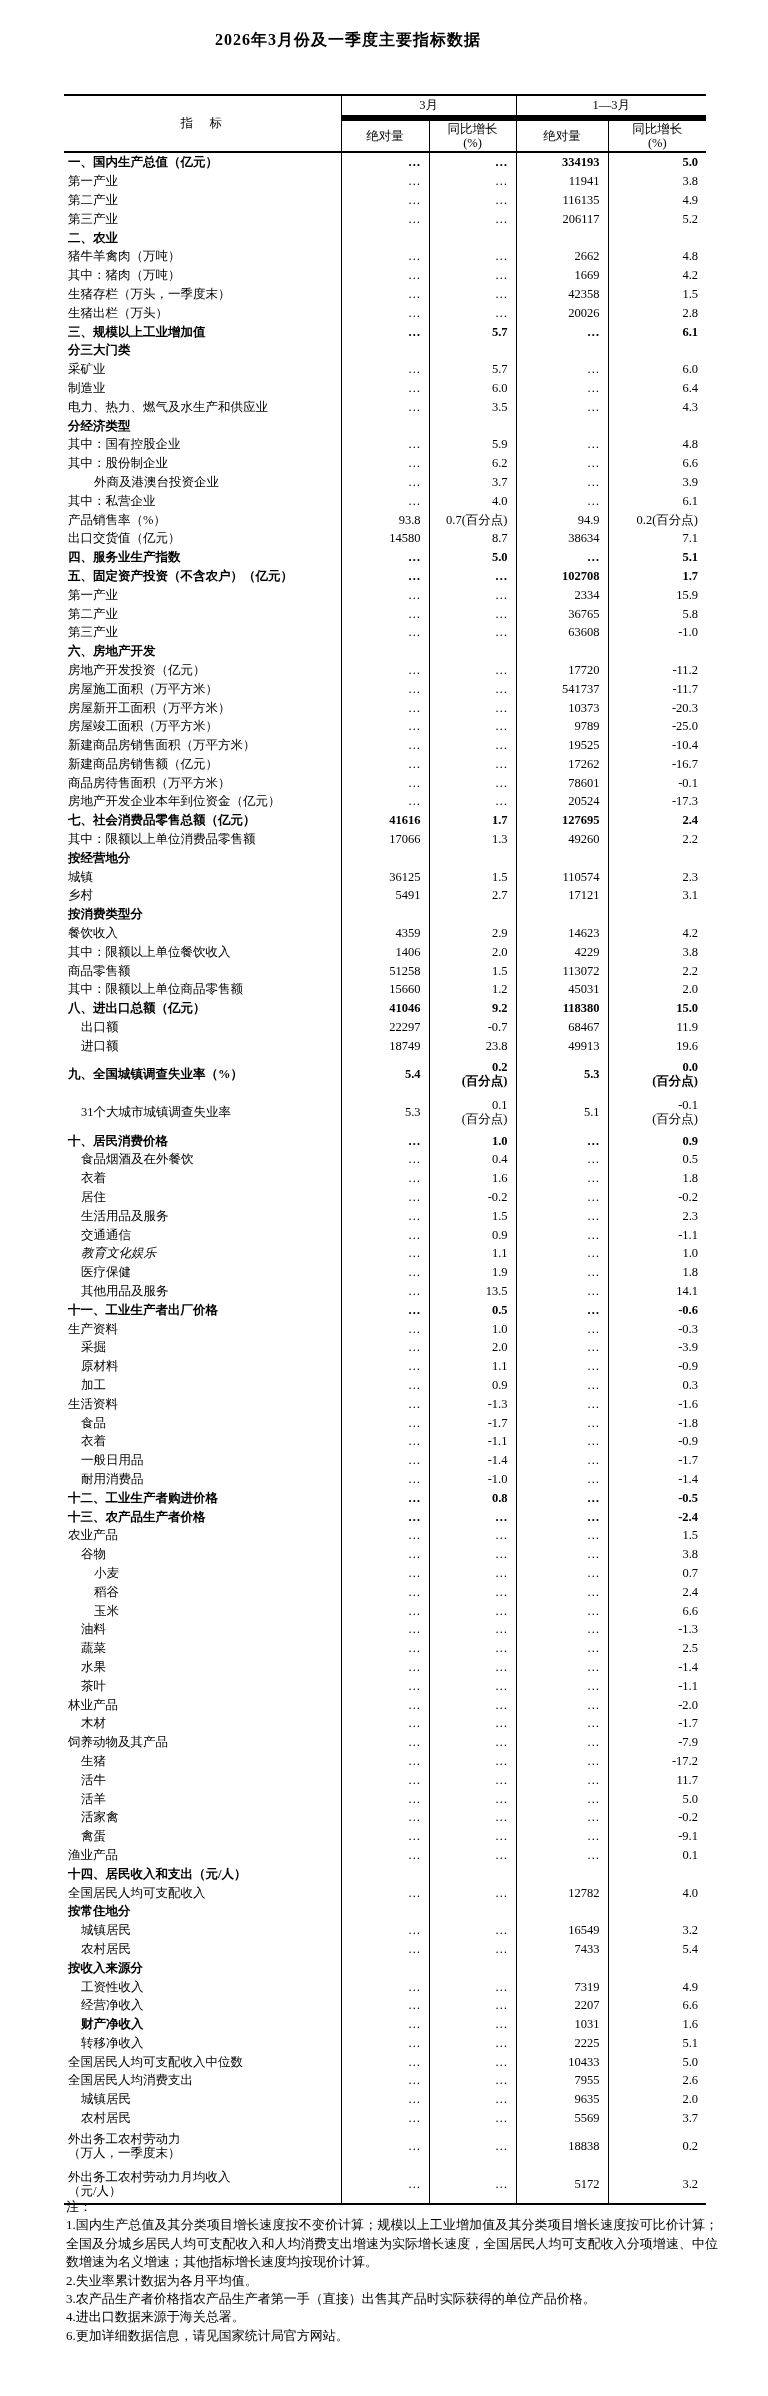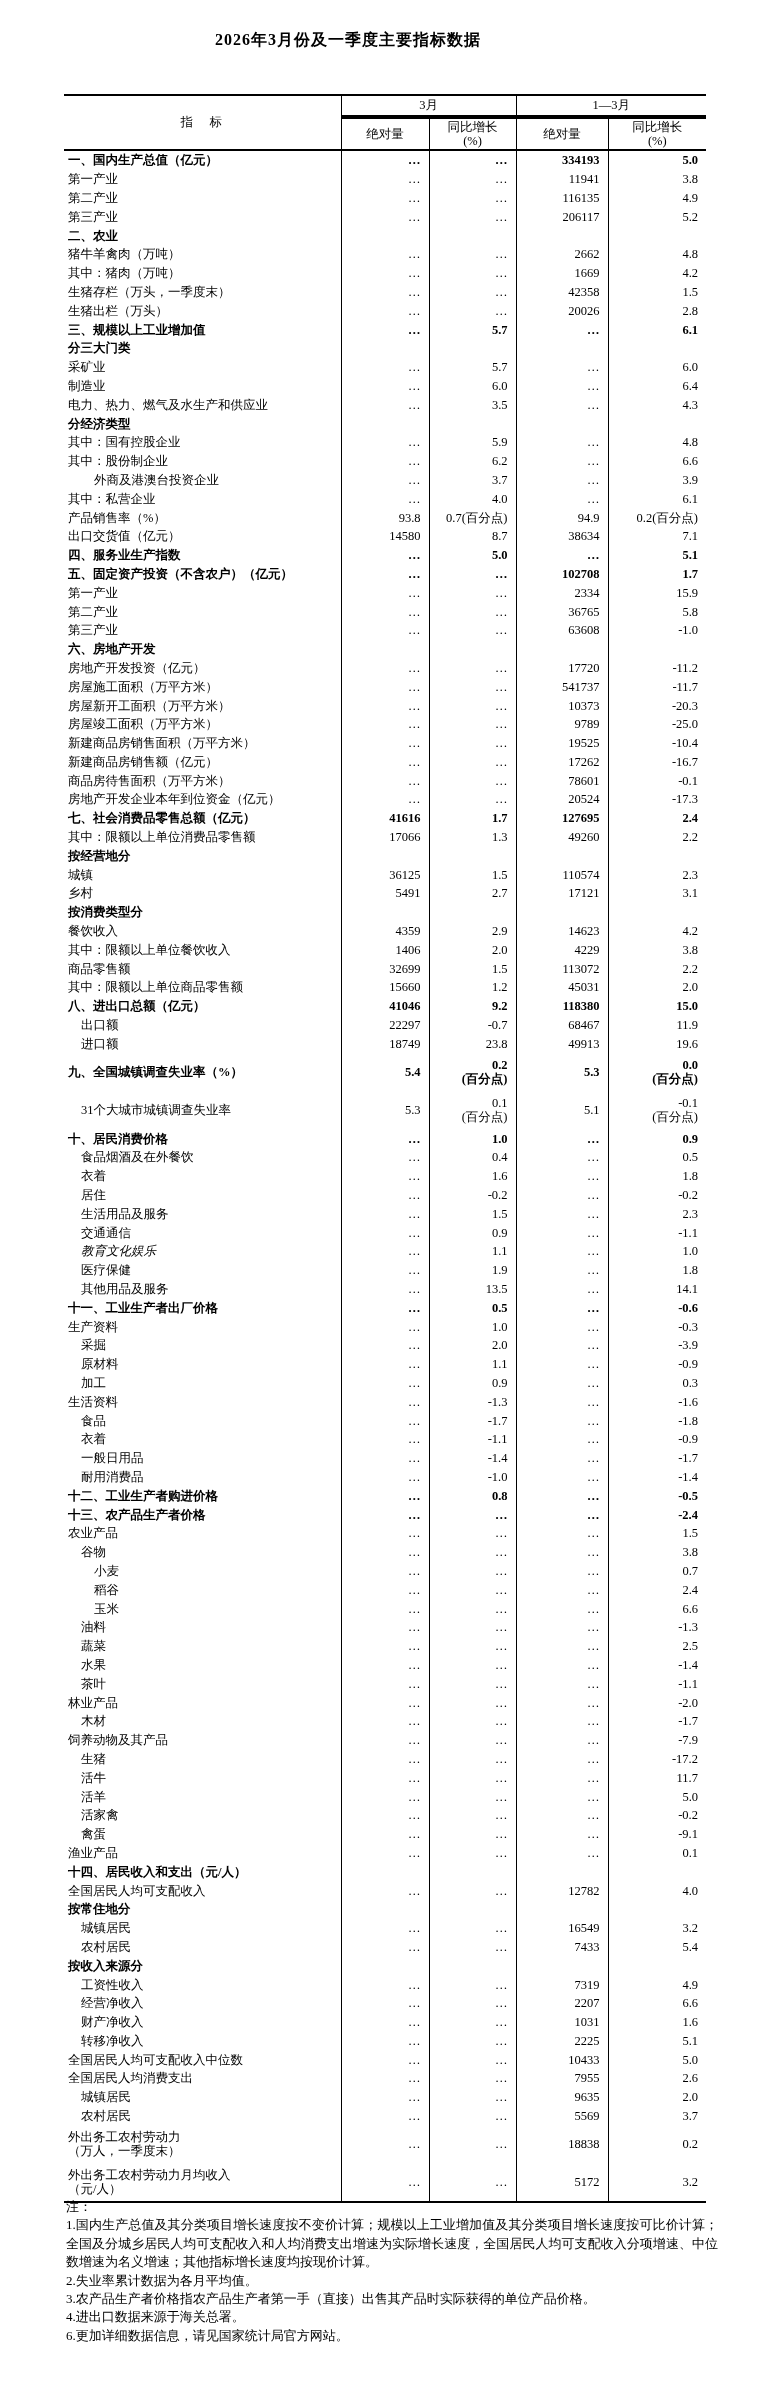--- a/index.html
+++ b/index.html
@@ -15,21 +15,21 @@
   .table-wrap{position:absolute;left:64px;top:94px;width:642px;}
   table.indicators{
     border-collapse:collapse;table-layout:fixed;width:642px;
     border-top:2.5px solid #000;border-bottom:2.5px solid #000;
     font-size:12.5px;
   }
   table.indicators th{font-weight:normal;text-align:center;vertical-align:middle;padding:0;}
   thead tr.group-row th{height:19px;font-size:12.5px;}
   thead tr.sub-row th{height:30px;line-height:14px;white-space:pre-line;border-bottom:2px solid #000;}
   th.indicator-head{border-bottom:2px solid #000;font-size:12.5px;letter-spacing:2px;margin-top:8px;}
-  thead th.grp{border-bottom:4px solid #000000;margin-top:28px;}
+  thead th.grp{border-bottom:6px solid #000000;margin-top:28px;}
   .bl{border-left:1px solid #000;}
   tbody td{
     height:18.8px;padding:0;vertical-align:middle;line-height:14px;
     white-space:pre-line;font-size:12.5px;
   }
   td.lab{text-align:left;padding-left:4px;}
   td.num{text-align:right;padding-right:8px;}
   tr.bold td{font-weight:bold;}
   tr.tall td{height:38px;}
   .notes{
@@ -364,21 +364,21 @@
         </tr>
         <tr>
           <td class="lab">其中：限额以上单位餐饮收入</td>
           <td class="num bl">1406</td>
           <td class="num bl">2.0</td>
           <td class="num bl">4229</td>
           <td class="num bl">3.8</td>
         </tr>
         <tr>
           <td class="lab">商品零售额</td>
-          <td class="num bl">32699</td>
+          <td class="num bl">51258</td>
           <td class="num bl">1.5</td>
           <td class="num bl">113072</td>
           <td class="num bl">2.2</td>
         </tr>
         <tr>
           <td class="lab">其中：限额以上单位商品零售额</td>
           <td class="num bl">15660</td>
           <td class="num bl">1.2</td>
           <td class="num bl">45031</td>
           <td class="num bl">2.0</td>
@@ -745,21 +745,21 @@
           <td class="num bl">4.9</td>
         </tr>
         <tr>
           <td class="lab" style="padding-left: 17px;">经营净收入</td>
           <td class="num bl">…</td>
           <td class="num bl">…</td>
           <td class="num bl">2207</td>
           <td class="num bl">6.6</td>
         </tr>
         <tr>
-          <td class="lab" style="padding-left: 17px;">财产净收入</td>
+          <td class="lab" style="padding-left: 17px; font-weight: bold;">财产净收入</td>
           <td class="num bl">…</td>
           <td class="num bl">…</td>
           <td class="num bl">1031</td>
           <td class="num bl">1.6</td>
         </tr>
         <tr>
           <td class="lab" style="padding-left: 17px;">转移净收入</td>
           <td class="num bl">…</td>
           <td class="num bl">…</td>
           <td class="num bl">2225</td>

